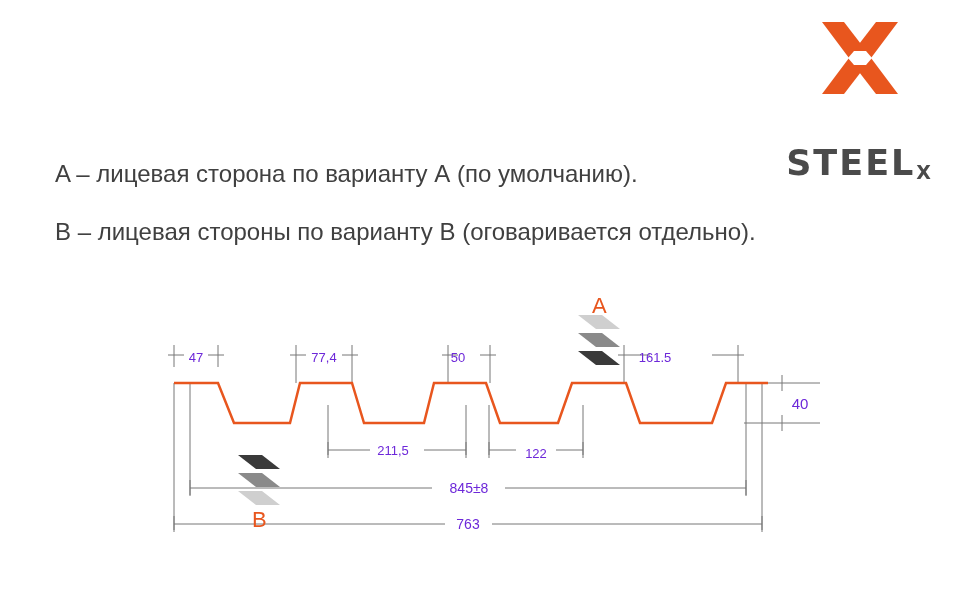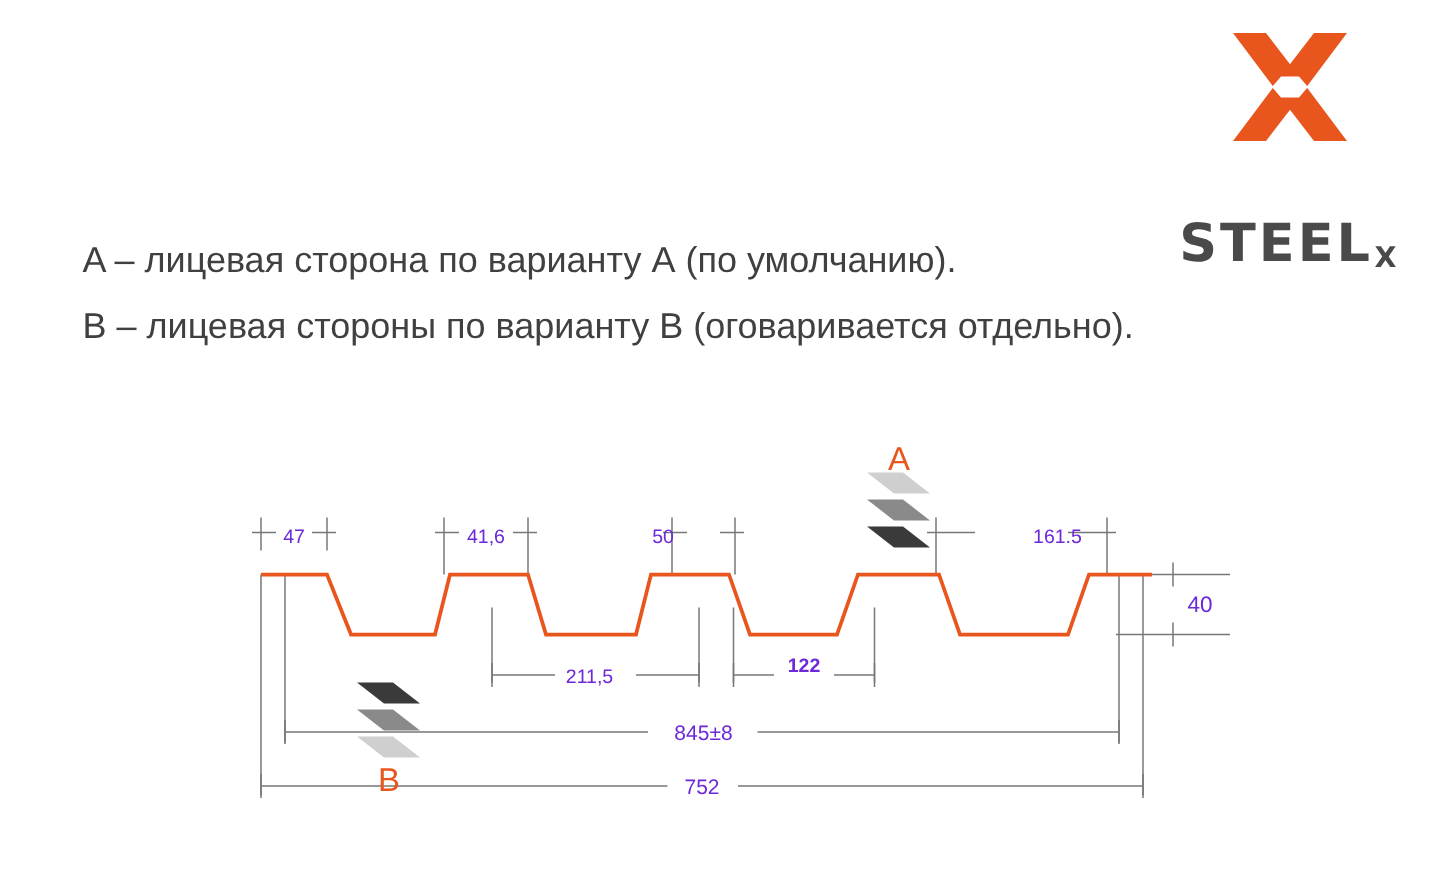--- a/index.html
+++ b/index.html
@@ -60,21 +60,21 @@
   
   .legend {
     position: absolute;
     left: 55px;
     color: #404040;
     font-size: 24px;
     font-family: "Liberation Sans", sans-serif;
     white-space: nowrap;
   }
   #legend-a { top: 160px; }
-  #legend-b { top: 204px; }
+  #legend-b { top: 218px; }
 
   
   #drawing {
     position: absolute;
     left: 0;
     top: 255px;
     width: 970px;
     height: 320px;
   }
 
@@ -205,25 +205,25 @@
 
     <g>
       <polygon points="238,200 262,200 280,214 256,214" fill="#3a3a3a"></polygon>
       <polygon points="238,218 262,218 280,232 256,232" fill="#8a8a8a"></polygon>
       <polygon points="238,236 262,236 280,250 256,250" fill="#cfcfcf"></polygon>
     </g>
   </svg>
 
   
   <div class="dim-label" style="left:176px; top:95px; width:40px;">47</div>
-  <div class="dim-label" style="left:302px; top:95px; width:44px;">41,6</div>
-  <div class="dim-label" style="left:432px; top:95px; width:20px;">50</div>
-  <div class="dim-label" style="left:673px; top:95px; width:64px;">161.5</div>
+  <div class="dim-label" style="left:302px; top:95px; width:44px;">77,4</div>
+  <div class="dim-label" style="left:448px; top:95px; width:20px;">50</div>
+  <div class="dim-label" style="left:623px; top:95px; width:64px;">161.5</div>
   <div class="dim-label" style="left:782px; top:140px; width:36px; font-size:15px;">40</div>
   <div class="dim-label" style="left:364px; top:188px; width:58px;">211,5</div>
-  <div class="dim-label" style="left:514px; top:181px; width:44px;font-weight:bold;">122</div>
+  <div class="dim-label" style="left:514px; top:191px; width:44px;">122</div>
   <div class="dim-label" style="left:430px; top:225px; width:78px; font-size:14px;">845±8</div>
-  <div class="dim-label" style="left:442px; top:261px; width:52px; font-size:14px;">752</div>
+  <div class="dim-label" style="left:442px; top:261px; width:52px; font-size:14px;">763</div>
 
   
   <div class="letter-label" style="left:592px; top:38px;">A</div>
   <div class="letter-label" style="left:252px; top:252px;">B</div>
 </div>
 
 </body></html>

